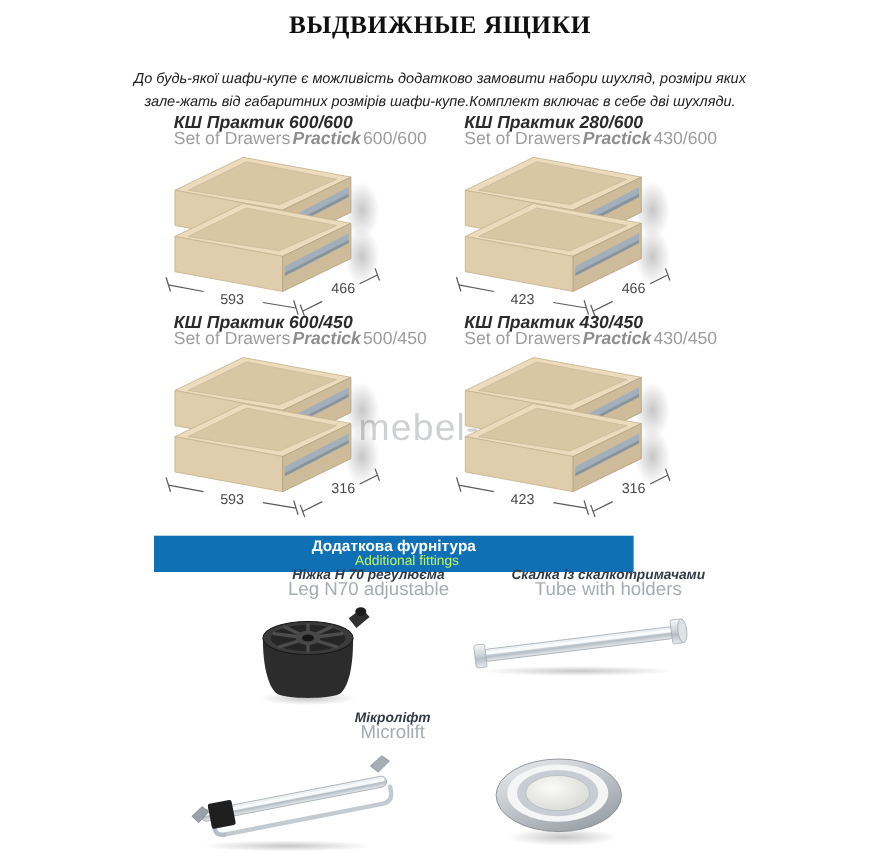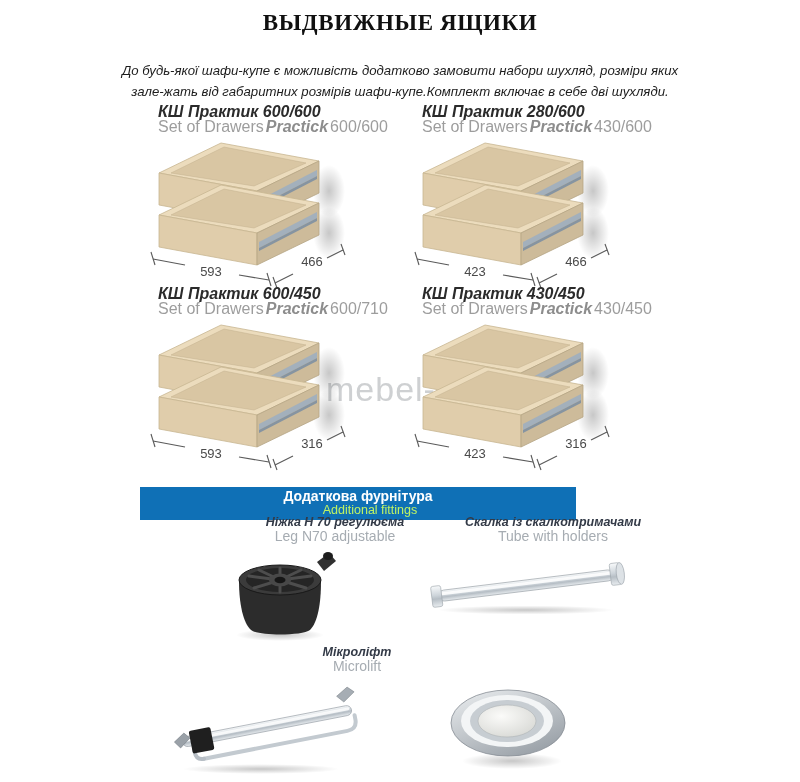--- a/index.html
+++ b/index.html
@@ -24,21 +24,21 @@
   .drawer-svg{display:block;margin:5px 0 0 2px;}
   .dim{font-family:"Liberation Sans",sans-serif;font-size:13px;fill:#4a4a4a;}
 
   .banner{position:absolute;left:140px;top:487px;width:436px;background:#0f70b6;
         text-align:center;padding:2px 0 3px;}
   .banner-title{color:#ffffff;font-size:14px;font-weight:bold;line-height:15px;}
   .banner-sub{color:#bef264;font-size:12.5px;line-height:13px;margin-left:24px;}
 
   .f-label{position:absolute;text-align:center;}
   .f-title{font-size:12.5px;font-weight:bold;font-style:italic;color:#333a47;line-height:14px;}
-  .f-sub{font-size:14px;color:#a6acb2;line-height:14px;}
+  .f-sub{font-size:17px;color:#a6acb2;line-height:14px;}
   .f-icon{position:absolute;}
 </style>
 </head>
 <body>
 
 <svg width="0" height="0" style="position:absolute" aria-hidden="true">
   <defs>
     <radialGradient id="shdw">
       <stop offset="0" stop-color="rgba(0,0,0,0.22)"></stop>
       <stop offset="1" stop-color="rgba(0,0,0,0)"></stop>
@@ -140,21 +140,21 @@
           <path d="M194,105 L198,116"></path>
       </g>
       <text class="dim" x="64" y="137" text-anchor="middle">423</text>
       <text class="dim" x="165" y="127" text-anchor="middle">466</text>
     </svg>
   </div>
 
   <div class="product" style="left:145px;top:286px;">
     <div class="p-title">КШ Практик 600/450</div>
     <div class="p-sub">
-      <span>Set of Drawers</span><span class="brand">Practick</span><span>600/710</span>
+      <span>Set of Drawers</span><span class="brand">Practick</span><span>500/450</span>
     </div>
     <svg class="drawer-svg" width="210" height="150" viewBox="0 0 210 150">
       <ellipse cx="182" cy="52" rx="16" ry="26" fill="url(#shdw)"></ellipse>
       <ellipse cx="182" cy="94" rx="16" ry="26" fill="url(#shdw)"></ellipse>
       <g>
         <polygon points="12,34 74,4 172,22 110,52" fill="#ecdcbd" stroke="#c8b692" stroke-width="0.8"></polygon>
         <polygon points="24,34 77,8 159,24 107,47" fill="#d9c6a3" stroke="#c3b18e" stroke-width="0.5"></polygon>
         <polygon points="12,34 110,52 110,84 12,66" fill="#e0cdab" stroke="#c8b692" stroke-width="0.8"></polygon>
         <polygon points="110,52 172,22 172,54 110,84" fill="#cdbb9a" stroke="#b5a484" stroke-width="0.8"></polygon>
         <polygon points="112,61 170,31 170,37 112,67" fill="#a3b0bc"></polygon>

